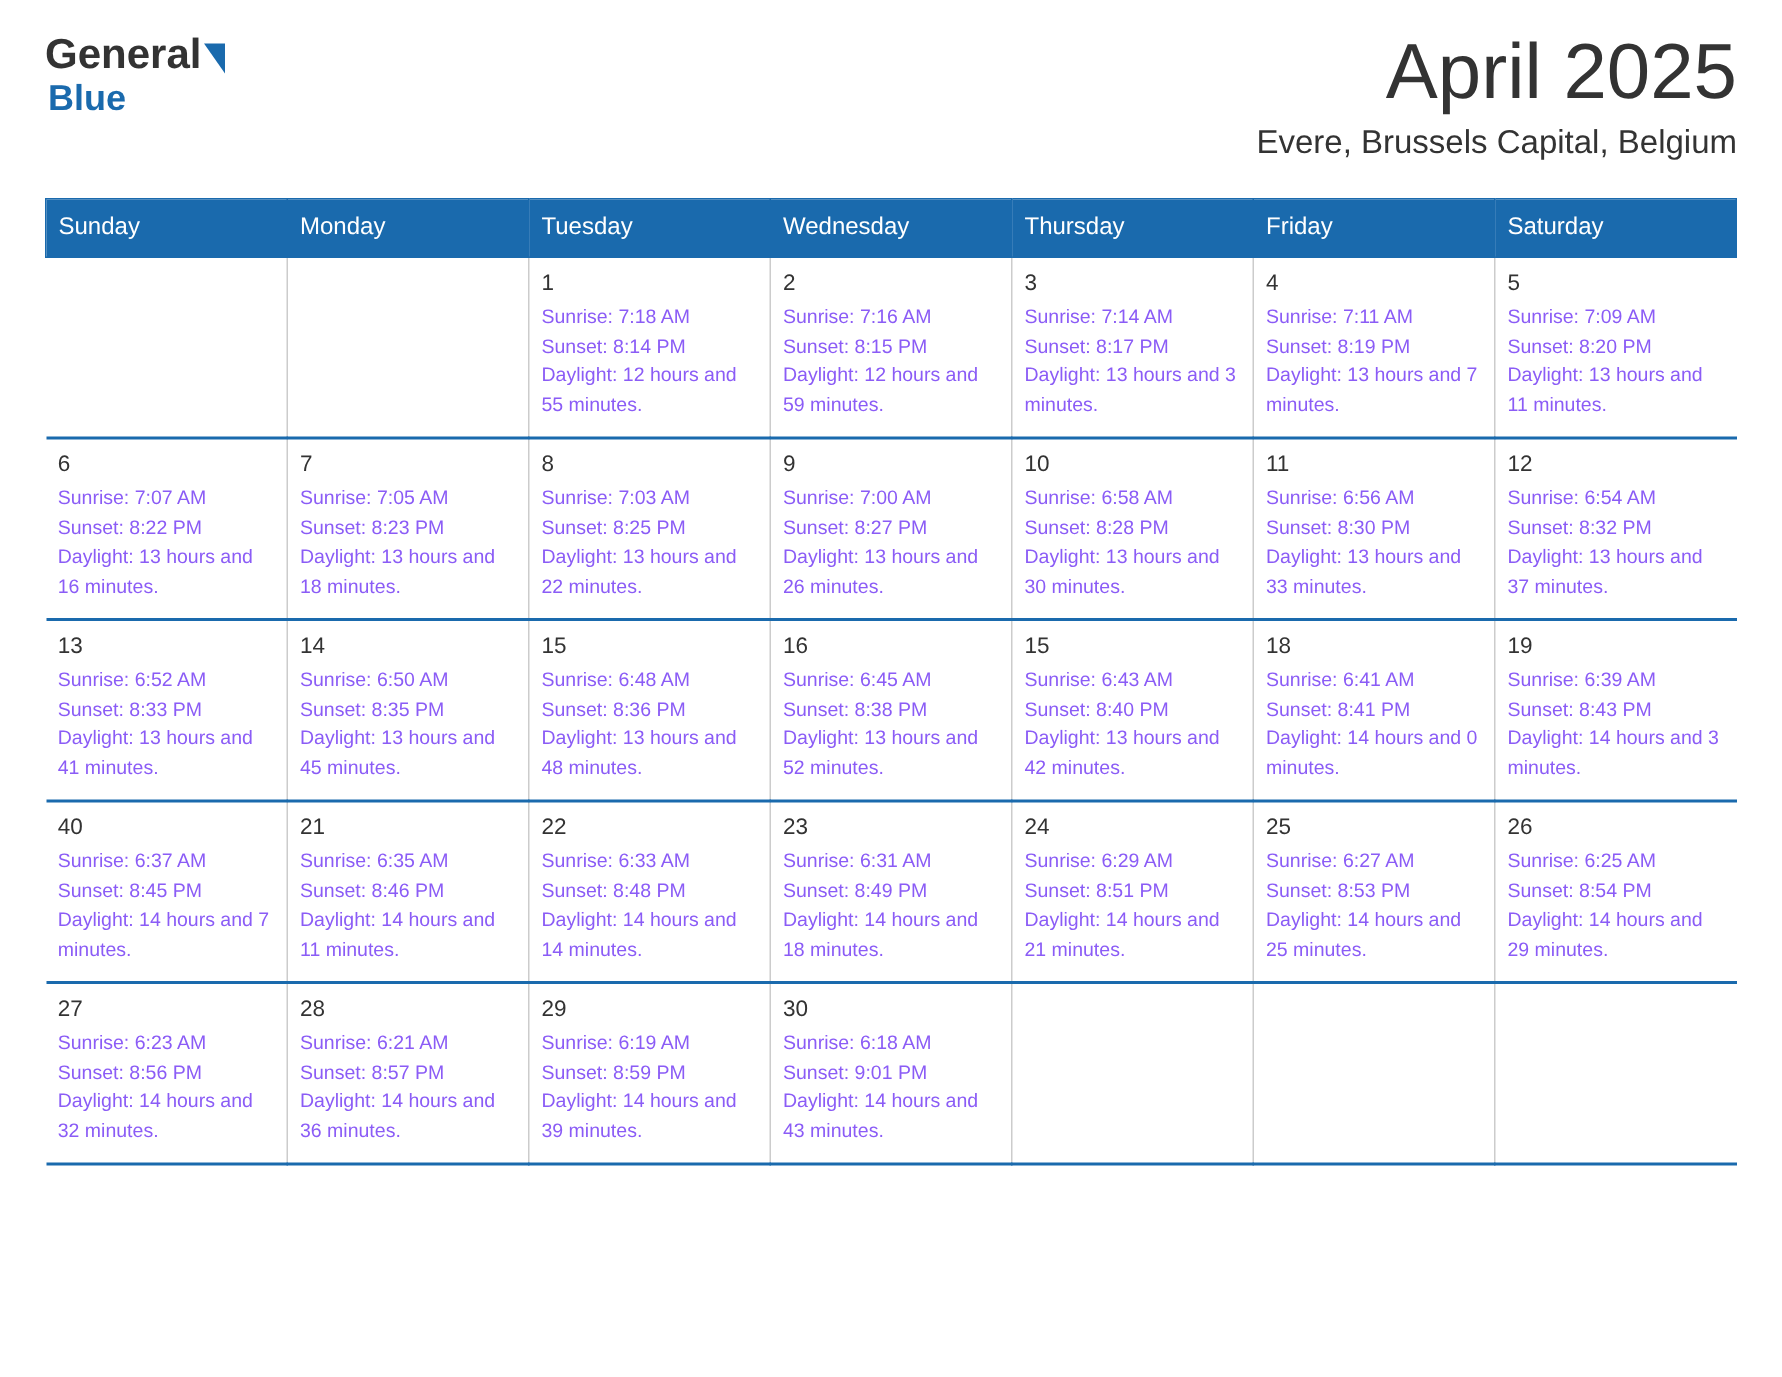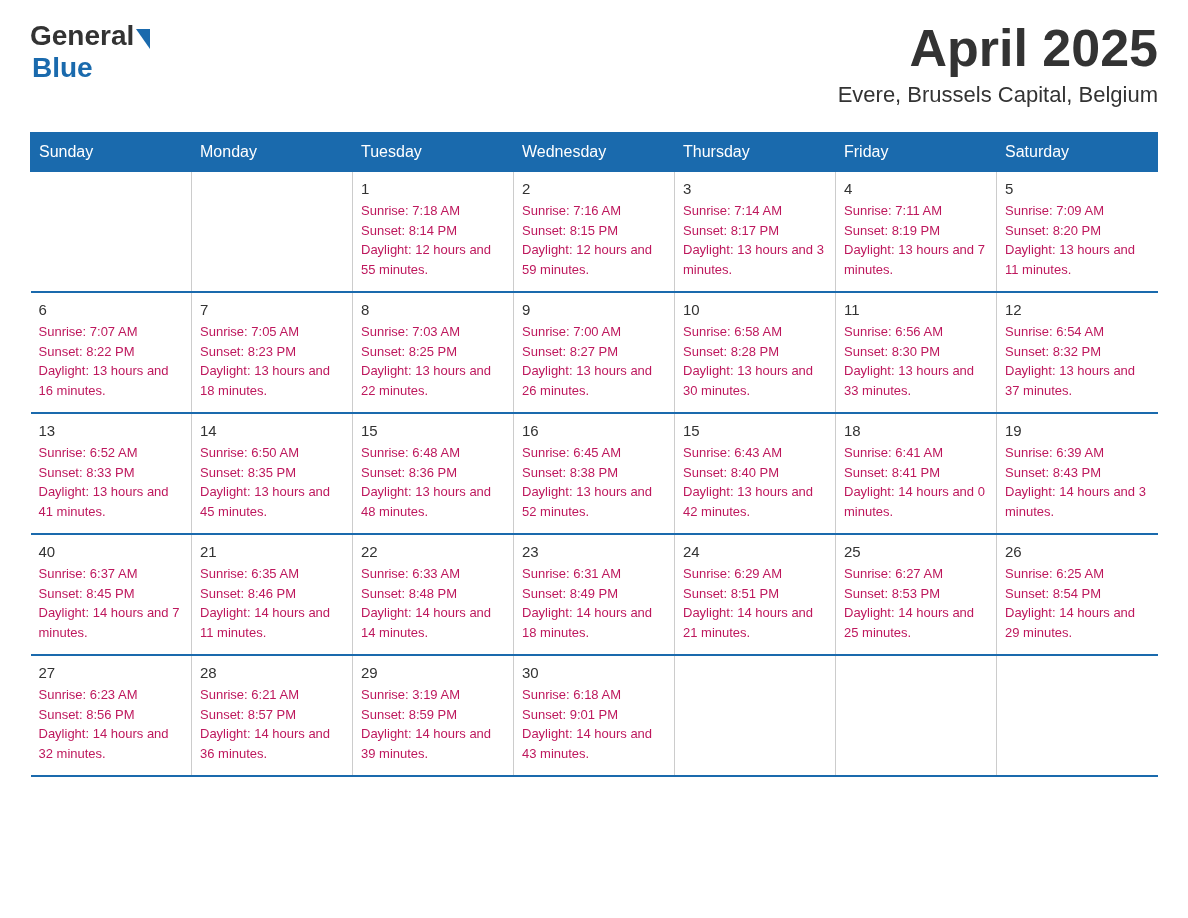--- a/index.html
+++ b/index.html
@@ -39,31 +39,31 @@
     }
     .logo-wrap {
       display: flex;
       flex-direction: column;
     }
     .logo-line1 {
       display: flex;
       align-items: center;
     }
     .logo-line2 {
-      font-size: 28px;
+      font-size: 24px;
       font-weight: bold;
       color: #1a6aad;
       margin-left: 2px;
     }
     .title-area {
       text-align: right;
     }
     .month-title {
       font-size: 52px;
-      font-weight: bold;
+      font-weight: normal;
       color: #333;
       line-height: 1.1;
     }
     .location-title {
       font-size: 22px;
       color: #333;
       margin-top: 5px;
     }
     table {
       width: 100%;
@@ -100,21 +100,21 @@
       border-right: none;
     }
     .day-number {
       font-size: 15px;
       font-weight: normal;
       margin-bottom: 4px;
       color: #333;
     }
     .day-info {
       font-size: 13px;
-      color: #be185d;
+      color: #8b5cf6;
       line-height: 1.5;
     }
     .empty-cell {
       background: #fff;
     }
   </style>
 </head>
 <body>
 
 <div class="header-area">
@@ -264,21 +264,21 @@
         <td>
           <div class="day-number">27</div>
           <div class="day-info"><span>Sunrise: 6:23 AM</span><br><span>Sunset: 8:56 PM</span><br><span>Daylight: 14 hours and 32 minutes.</span></div>
         </td>
         <td>
           <div class="day-number">28</div>
           <div class="day-info"><span>Sunrise: 6:21 AM</span><br><span>Sunset: 8:57 PM</span><br><span>Daylight: 14 hours and 36 minutes.</span></div>
         </td>
         <td>
           <div class="day-number">29</div>
-          <div class="day-info"><span>Sunrise: 3:19 AM</span><br><span>Sunset: 8:59 PM</span><br><span>Daylight: 14 hours and 39 minutes.</span></div>
+          <div class="day-info"><span>Sunrise: 6:19 AM</span><br><span>Sunset: 8:59 PM</span><br><span>Daylight: 14 hours and 39 minutes.</span></div>
         </td>
         <td>
           <div class="day-number">30</div>
           <div class="day-info"><span>Sunrise: 6:18 AM</span><br><span>Sunset: 9:01 PM</span><br><span>Daylight: 14 hours and 43 minutes.</span></div>
         </td>
         <td class="empty-cell"></td>
         <td class="empty-cell"></td>
         <td class="empty-cell"></td>
       </tr>
     </tbody>

